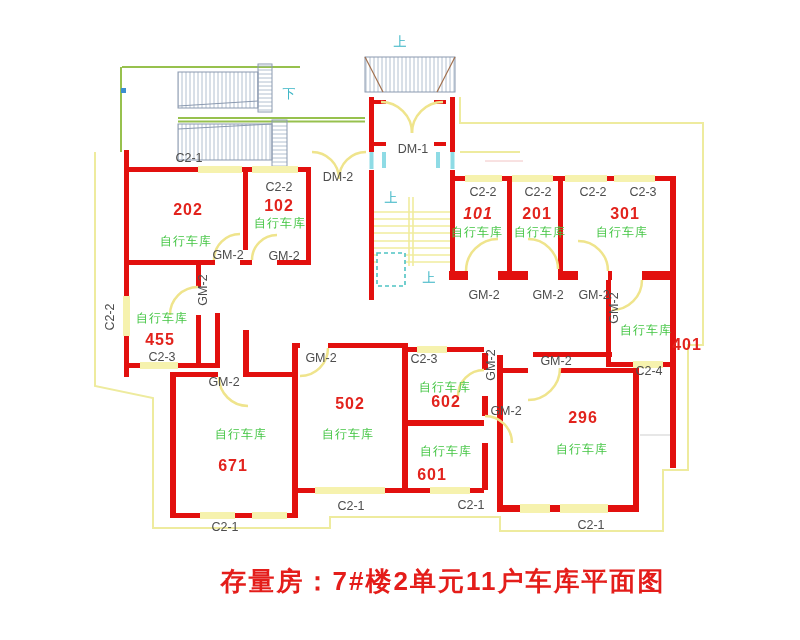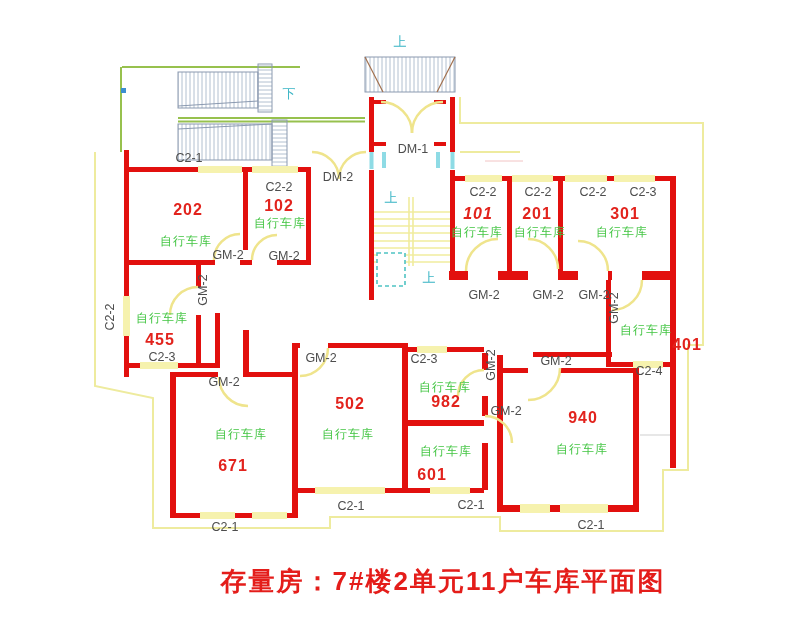--- a/index.html
+++ b/index.html
@@ -209,23 +209,23 @@
       <span class="plan-label lbl-dir" style="left: 429px; top: 277px;">上</span>
       <span class="plan-label lbl-room" style="left: 188px; top: 210px;">202</span>
       <span class="plan-label lbl-room" style="left: 279px; top: 206px;">102</span>
       <span class="plan-label lbl-room" style="left: 478px; top: 214px; font-style: italic;">101</span>
       <span class="plan-label lbl-room" style="left: 537px; top: 214px;">201</span>
       <span class="plan-label lbl-room" style="left: 625px; top: 214px;">301</span>
       <span class="plan-label lbl-room" style="left: 160px; top: 340px;">455</span>
       <span class="plan-label lbl-room" style="left: 646px; top: 345px; margin-left: 41px;">401</span>
       <span class="plan-label lbl-room" style="left: 233px; top: 466px;">671</span>
       <span class="plan-label lbl-room" style="left: 350px; top: 404px;">502</span>
-      <span class="plan-label lbl-room" style="left: 446px; top: 402px;">982</span>
+      <span class="plan-label lbl-room" style="left: 446px; top: 402px;">602</span>
       <span class="plan-label lbl-room" style="left: 432px; top: 475px;">601</span>
-      <span class="plan-label lbl-room" style="left: 583px; top: 418px;">940</span>
+      <span class="plan-label lbl-room" style="left: 583px; top: 418px;">296</span>
       <span class="plan-label lbl-garage" style="left: 186px; top: 241px;">自行车库</span>
       <span class="plan-label lbl-garage" style="left: 280px; top: 223px;">自行车库</span>
       <span class="plan-label lbl-garage" style="left: 477px; top: 232px;">自行车库</span>
       <span class="plan-label lbl-garage" style="left: 540px; top: 232px;">自行车库</span>
       <span class="plan-label lbl-garage" style="left: 622px; top: 232px;">自行车库</span>
       <span class="plan-label lbl-garage" style="left: 162px; top: 318px;">自行车库</span>
       <span class="plan-label lbl-garage" style="left: 646px; top: 330px;">自行车库</span>
       <span class="plan-label lbl-garage" style="left: 241px; top: 434px;">自行车库</span>
       <span class="plan-label lbl-garage" style="left: 348px; top: 434px;">自行车库</span>
       <span class="plan-label lbl-garage" style="left: 445px; top: 387px;">自行车库</span>

